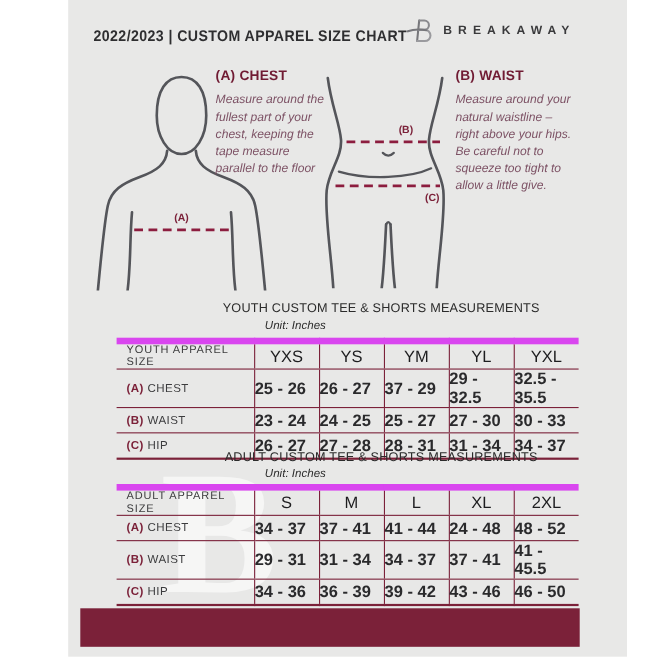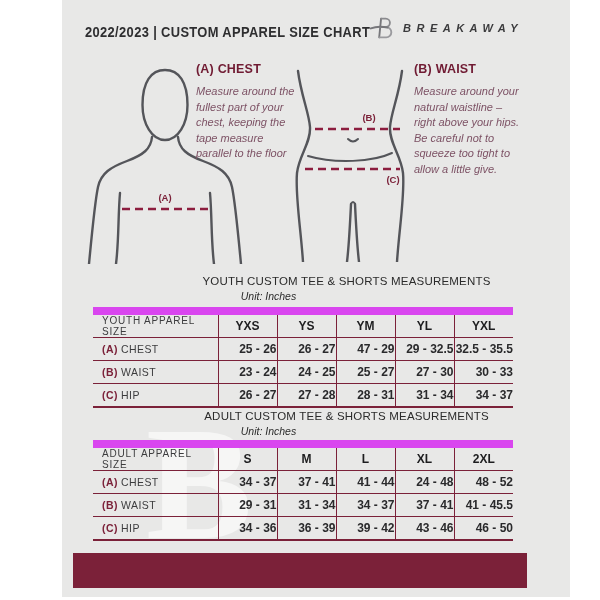--- a/index.html
+++ b/index.html
@@ -11,57 +11,57 @@
     position:absolute; left:62px; top:0; width:477px; height:597px;
     background:#e8e8e7;
     padding-left:31px;
   }
   
   .hdr-title {
     position:absolute; left:23px; top:24px;
     font-size:14px; font-weight:bold; color:#2e2e30; letter-spacing:.4px;
     transform:scaleX(.92); transform-origin:left center; white-space:nowrap;
   }
-  .brand { position:absolute; left:306px; top:15px; display:flex; align-items:center; gap:7px;font-style:italic; }
+  .brand { position:absolute; left:306px; top:15px; display:flex; align-items:center; gap:7px; }
   .brand-name { font-size:11px; font-weight:bold; letter-spacing:5.5px; color:#3a3a3c; }
   
   .fig { position:absolute; }
   .fig1 { left:13px; top:57px; }
   .fig2 { left:223px; top:55px; }
   .instr { position:absolute; }
   .instr-a { left:134px; top:62px; width:104px; }
   .instr-b { left:352px; top:62px; width:110px; }
   .instr-c { left:352px; top:164px; width:116px; }
   .instr h3 { margin:0 0 8px 0; font-size:12.5px; font-weight:bold; color:#701b33; letter-spacing:.2px; }
   .instr p  { margin:0; font-size:11px; font-style:italic; font-weight:500;
               color:#7d5265; line-height:1.42; white-space:pre-line; }
   
   .tbl-title { position:absolute; left:0; width:569px; text-align:center;
                font-size:11.5px; font-weight:normal; color:#2b2b2b; letter-spacing:.2px; z-index:1; }
   .tbl-unit  { position:absolute; left:0; width:413px; text-align:center;
                font-size:10.5px; font-style:italic; font-weight:500; color:#2b2b2b; z-index:1; }
   .t-youth-title { top:275px; } .t-youth-unit { top:290px; }
   .t-adult-title { top:410px; } .t-adult-unit { top:425px; }
   table.size-table {
-    position:absolute; left:31px; width:420px; border-collapse:collapse; table-layout:fixed;
-    border-top:8px solid #d946ef; border-bottom:2px solid #7b2139;
+    position:absolute; left:44px; width:420px; border-collapse:collapse; table-layout:fixed;
+    border-top:6px solid #d946ef; border-bottom:2px solid #7b2139;
     background:transparent; z-index:1;
   }
   .tbl-youth { top:307px; }
   .tbl-adult { top:440px; }
   .size-table th, .size-table td { height:22px; padding:0; border-bottom:1.5px solid #7b2139; }
   .size-table th + th, .size-table td + td { border-left:1.5px solid #7b2139; }
   .size-table tbody tr:last-child td { border-bottom:none; }
-  .size-table th.size-col { font-weight:bold; font-size:12px; color:#1d1d1f; }
+  .size-table th.size-col { font-weight:normal; font-size:15px; color:#1d1d1f; }
   .size-table th.label-col { font-weight:normal; font-size:10px; letter-spacing:.8px;
                              color:#3c3c3e; text-align:left; padding-left:9px; }
   .size-table td.label-col { text-align:left; padding-left:9px; font-size:10.5px;
                              letter-spacing:.4px; color:#3c3c3e; }
   .size-table td.label-col .prefix { color:#7b2139; font-weight:bold; }
-  .size-table td.value { text-align:right; font-weight:600; font-size:12px; color:#2a2a2c; }
+  .size-table td.value { text-align:left; font-weight:600; font-size:15px; color:#2a2a2c; }
   
   .watermark {
     position:absolute; left:84px; top:404px; z-index:0;
     font-family:"Liberation Serif", serif; font-weight:bold; font-size:160px; line-height:1;
     color:rgba(255,255,255,.6); user-select:none;
   }
   .footer-bar { position:absolute; left:11px; top:553px; width:454px; height:35px;
                 background:#7b2139; z-index:2; }
 </style>
 </head>
@@ -144,21 +144,21 @@
           <th class="size-col">YM</th>
           <th class="size-col">YL</th>
           <th class="size-col">YXL</th>
         </tr>
       </thead>
       <tbody>
         <tr>
           <td class="label-col"><span class="prefix">(A)</span> CHEST</td>
           <td class="value">25 - 26</td>
           <td class="value">26 - 27</td>
-          <td class="value">47 - 29</td>
+          <td class="value">37 - 29</td>
           <td class="value">29 - 32.5</td>
           <td class="value">32.5 - 35.5</td>
         </tr>
         <tr>
           <td class="label-col"><span class="prefix">(B)</span> WAIST</td>
           <td class="value">23 - 24</td>
           <td class="value">24 - 25</td>
           <td class="value">25 - 27</td>
           <td class="value">27 - 30</td>
           <td class="value">30 - 33</td>

